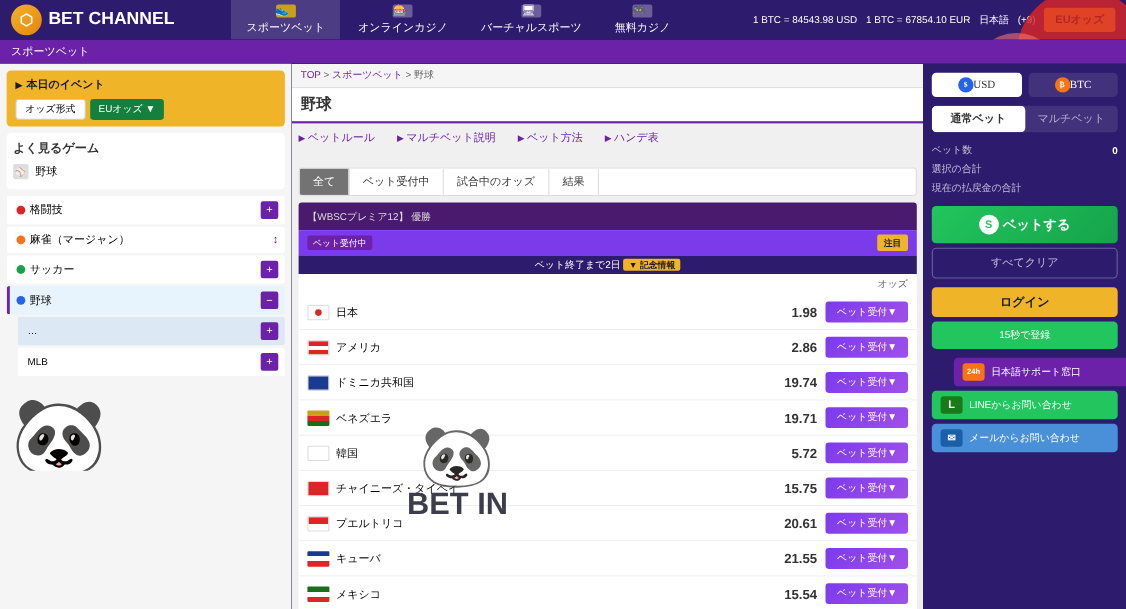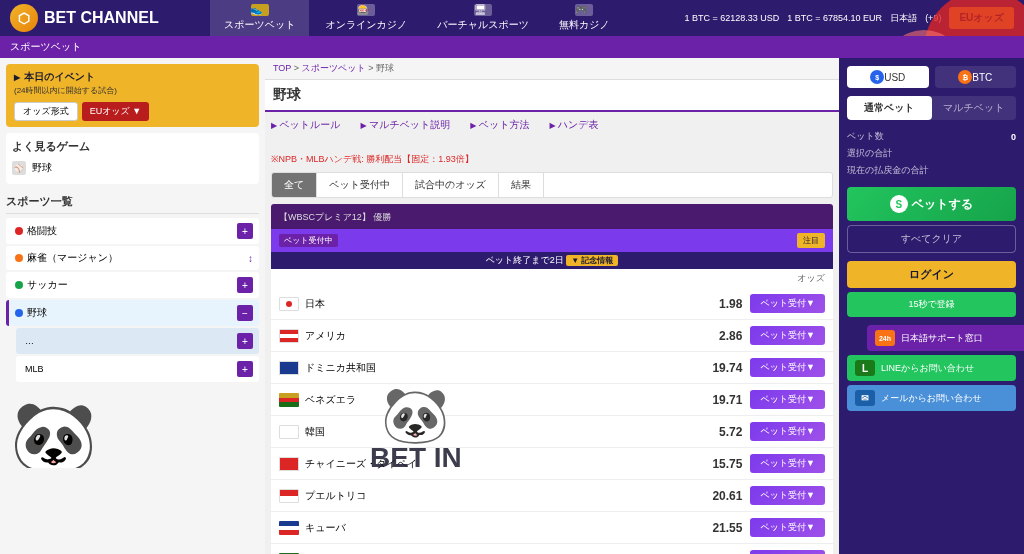--- a/index.html
+++ b/index.html
@@ -30,21 +30,21 @@
     
     .left-sidebar { width: 265px; min-width: 265px; background: #f5f5f5; overflow-y: auto; position: relative; z-index: 1; }
 
     
     .today-event { background: #f0b429; margin: 6px; padding: 6px 8px; border-radius: 4px; }
     .today-event-title { font-size: 10px; font-weight: bold; color: #1a1a2e; display: flex; align-items: center; gap: 4px; }
     .today-event-title::before { content: '▶'; font-size: 8px; }
     .today-event-sub { font-size: 8px; color: #333; margin-top: 1px; }
     .today-event-buttons { display: flex; gap: 4px; margin-top: 6px; }
     .odds-btn { background: white; border: 1px solid #ccc; border-radius: 3px; padding: 2px 8px; font-size: 9px; cursor: pointer; }
-    .eu-btn { background: #b91c1c; color: white; border: none; border-radius: 3px; padding: 2px 8px; font-size: 9px; cursor: pointer; }
+    .eu-btn { background: #15803d; color: white; border: none; border-radius: 3px; padding: 2px 8px; font-size: 9px; cursor: pointer; }
 
     
     .fav-section { margin: 6px; background: white; border-radius: 4px; padding: 6px; }
     .fav-title { font-size: 11px; font-weight: bold; color: #333; margin-bottom: 4px; }
     .fav-item { display: flex; align-items: center; gap: 6px; padding: 3px 0; font-size: 10px; cursor: pointer; }
     .fav-icon { width: 14px; height: 14px; background: #ddd; border-radius: 2px; display: flex; align-items: center; justify-content: center; font-size: 8px; }
 
     
     .sports-list { margin: 6px; }
     .sports-list-title { font-size: 11px; font-weight: bold; color: #333; margin-bottom: 4px; padding: 4px 0; border-bottom: 1px solid #ddd; }
@@ -107,21 +107,21 @@
     .flag-tw { background: #dc2626; border: 1px solid #ddd; }
     .flag-pr { background: linear-gradient(#dc2626 50%, white 50%); border: 1px solid #ddd; }
     .flag-cu { background: linear-gradient(#1a3a8f 33%, white 33%, white 66%, #dc2626 66%); }
     .flag-mx { background: linear-gradient(#1a6e1a 33%, white 33%, white 66%, #dc2626 66%); }
     .odds-value { font-size: 12px; font-weight: bold; color: #333; min-width: 40px; text-align: right; margin-right: 8px; }
     .bet-accept-btn { background: linear-gradient(135deg, #7c3aed, #9f51e8); color: white; border: none; border-radius: 3px; padding: 3px 10px; font-size: 9px; cursor: pointer; white-space: nowrap; }
 
     
     .right-sidebar { width: 185px; min-width: 185px; background: #2d1b6e; padding: 8px; overflow-y: auto; }
     .currency-select { display: flex; gap: 6px; margin-bottom: 8px; }
-    .currency-btn { flex: 1; padding: 4px 6px; border-radius: 4px; text-align: center; font-size: 10px; cursor: pointer; display: flex; align-items: center; gap: 0; justify-content: center; }
+    .currency-btn { flex: 1; padding: 4px 6px; border-radius: 4px; text-align: center; font-size: 10px; cursor: pointer; display: flex; align-items: center; gap: 0; justify-content: center; font-family: Liberation Serif, serif; }
     .currency-btn.active-usd { background: white; color: #333; }
     .currency-btn.btc-opt { background: rgba(255,255,255,0.1); color: white; }
     .usd-icon { width: 14px; height: 14px; background: #2563eb; border-radius: 50%; display: flex; align-items: center; justify-content: center; color: white; font-size: 7px; font-weight: bold; }
     .btc-icon { width: 14px; height: 14px; background: #f97316; border-radius: 50%; display: flex; align-items: center; justify-content: center; color: white; font-size: 7px; font-weight: bold; }
 
     
     .bet-type-tabs { display: flex; margin-bottom: 8px; background: rgba(255,255,255,0.1); border-radius: 4px; overflow: hidden; }
     .bet-type-tab { flex: 1; padding: 5px; text-align: center; font-size: 10px; cursor: pointer; color: rgba(255,255,255,0.6); }
     .bet-type-tab.active { background: white; color: #333; border-radius: 4px; font-weight: bold; }
 
@@ -145,21 +145,21 @@
     .support-mail { background: #4a90d9; color: white; }
     .support-icon { width: 20px; height: 16px; border-radius: 3px; display: flex; align-items: center; justify-content: center; font-size: 9px; font-weight: bold; }
     .icon-24 { background: #f97316; font-size: 7px; }
     .icon-line { background: #1a7a1a; }
     .icon-mail { background: #1a5fa8; }
 
     .bet-status-indicator { background: #6b21a8; color: white; font-size: 8px; padding: 1px 5px; border-radius: 2px; }
     .bet-days-badge { background: #f0b429; color: #1a1a2e; font-size: 8px; padding: 1px 5px; border-radius: 2px; font-weight: bold; }
 
     .match-sub { font-size: 9px; color: #ddd; margin-top: 2px; }
-    .note-btn { background: #f0b429; color: #1a1a2e; border: none; border-radius: 2px; padding: 2px 6px; font-size: 8px; cursor: pointer; font-weight: normal; }
+    .note-btn { background: #f0b429; color: #1a1a2e; border: none; border-radius: 2px; padding: 2px 6px; font-size: 8px; cursor: pointer; font-weight: bold; }
 
     .scroll-indicator { color: #6b21a8; font-size: 10px; }
   </style>
 </head>
 <body>
 
 <div style="position:relative; overflow:hidden;">
   <div class="header">
 
     <div class="deco-circle-red"></div>
@@ -183,21 +183,21 @@
         <div class="nav-tab-icon">🖥</div>
         <span>バーチャルスポーツ</span>
       </div>
       <div class="nav-tab">
         <div class="nav-tab-icon">🎮</div>
         <span>無料カジノ</span>
       </div>
     </div>
 
     <div class="header-right">
-      <span style="color:white;font-size:9px;">1 BTC = 62128.33 USD</span>
+      <span style="color:white;font-size:9px;">1 BTC = 84543.98 USD</span>
       <span style="color:white;font-size:9px;">1 BTC = 67854.10 EUR</span>
       <span style="color:white;font-size:9px;">日本語</span>
       <span style="color:white;font-size:9px;">(+9)</span>
       <button class="header-btn">EUオッズ</button>
     </div>
   </div>
 
   <div class="subheader">
     <span style="color:white;font-size:10px;">スポーツベット</span>
     <div style="display:flex;gap:12px;"></div>
@@ -205,37 +205,35 @@
 </div>
 
 <div class="main">
 
   <div class="left-sidebar">
 
     <div class="today-event">
       <div class="today-event-title">
         <span>本日のイベント</span>
       </div>
-      <div class="today-event-sub">(24時間以内に開始する試合)</div>
       <div class="today-event-buttons">
         <span class="odds-btn">オッズ形式</span>
         <button class="eu-btn">EUオッズ ▼</button>
       </div>
     </div>
 
     <div class="fav-section">
       <div class="fav-title">よく見るゲーム</div>
       <div class="fav-item">
         <div class="fav-icon">⚾</div>
         <span>野球</span>
       </div>
     </div>
 
     <div class="sports-list">
-      <div class="sports-list-title">スポーツ一覧</div>
 
       <div class="sport-item">
         <div class="sport-item-left">
           <div class="sport-dot dot-red"></div>
           <span>格闘技</span>
         </div>
         <div class="plus-btn">+</div>
       </div>
 
       <div class="sport-item">
@@ -307,21 +305,20 @@
           <a class="info-link">マルチベット説明</a>
         </div>
         <div>
           <a class="info-link">ベット方法</a>
         </div>
         <div>
           <a class="info-link">ハンデ表</a>
         </div>
       </div>
 
-      <div class="notice">※NPB・MLBハンデ戦: 勝利配当【固定：1.93倍】</div>
 
       <div class="filter-tabs">
         <div class="filter-tab active">全て</div>
         <div class="filter-tab">ベット受付中</div>
         <div class="filter-tab">試合中のオッズ</div>
         <div class="filter-tab">結果</div>
       </div>
 
       <div>
 

